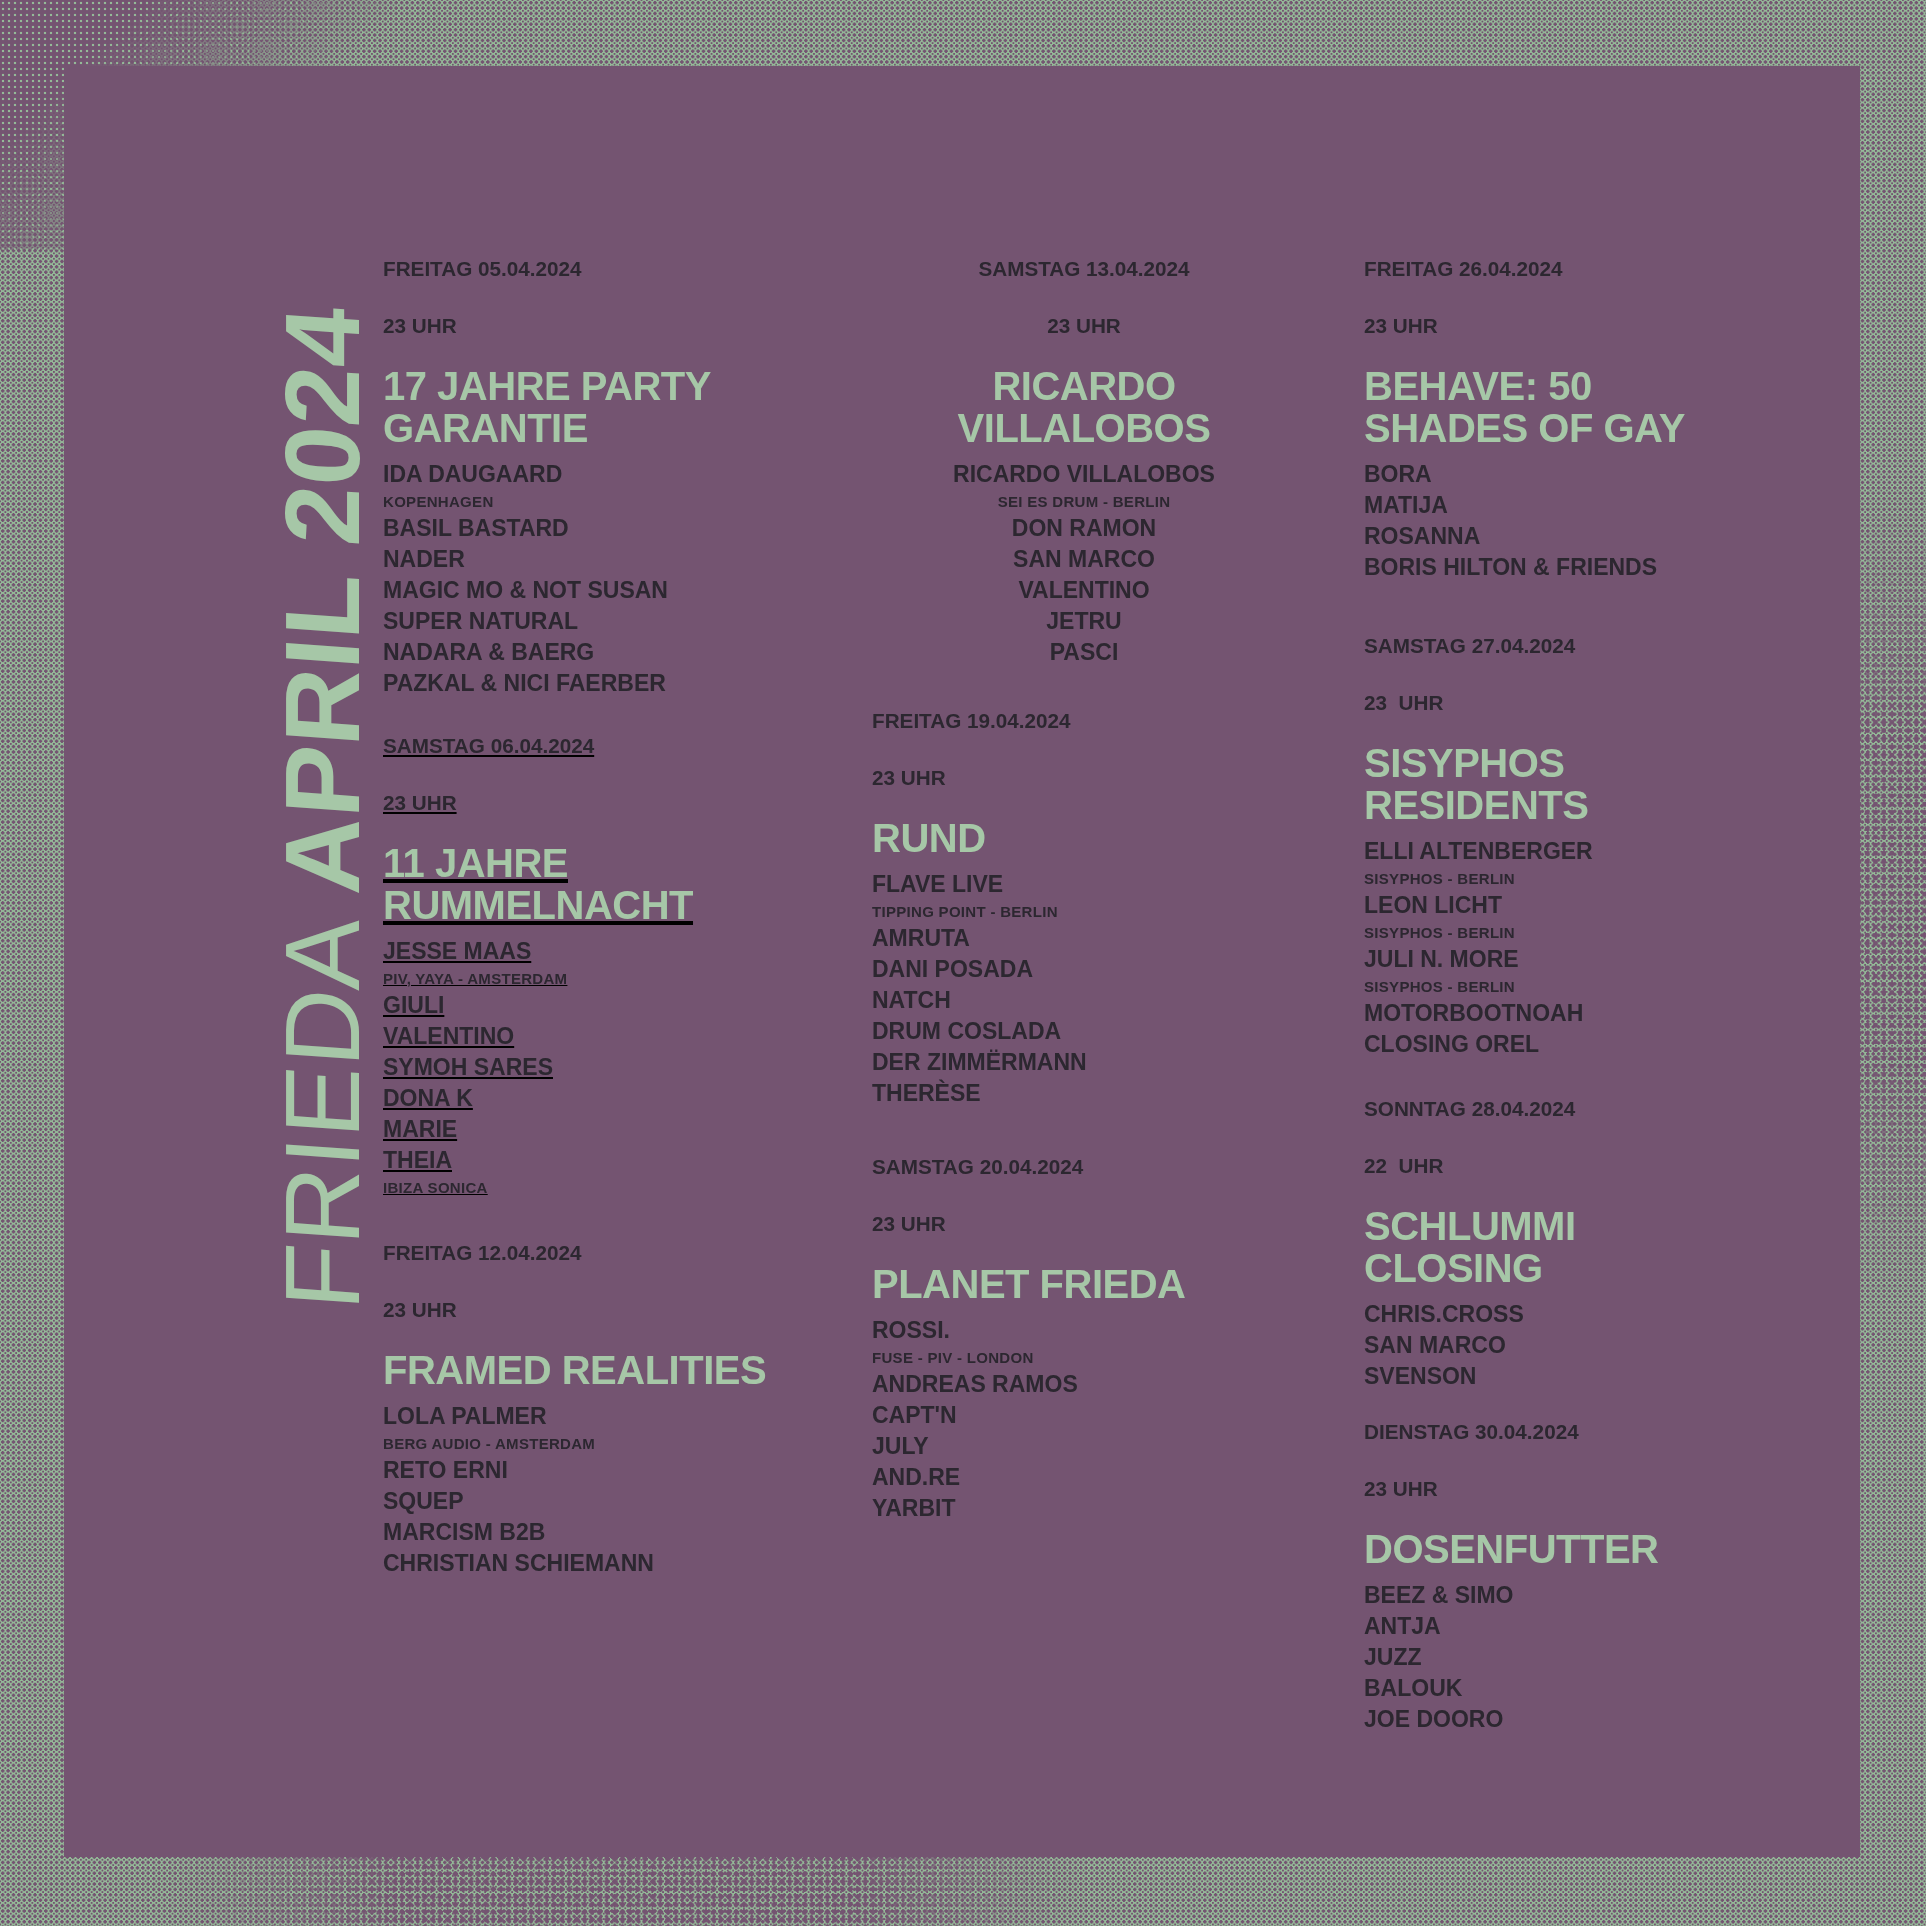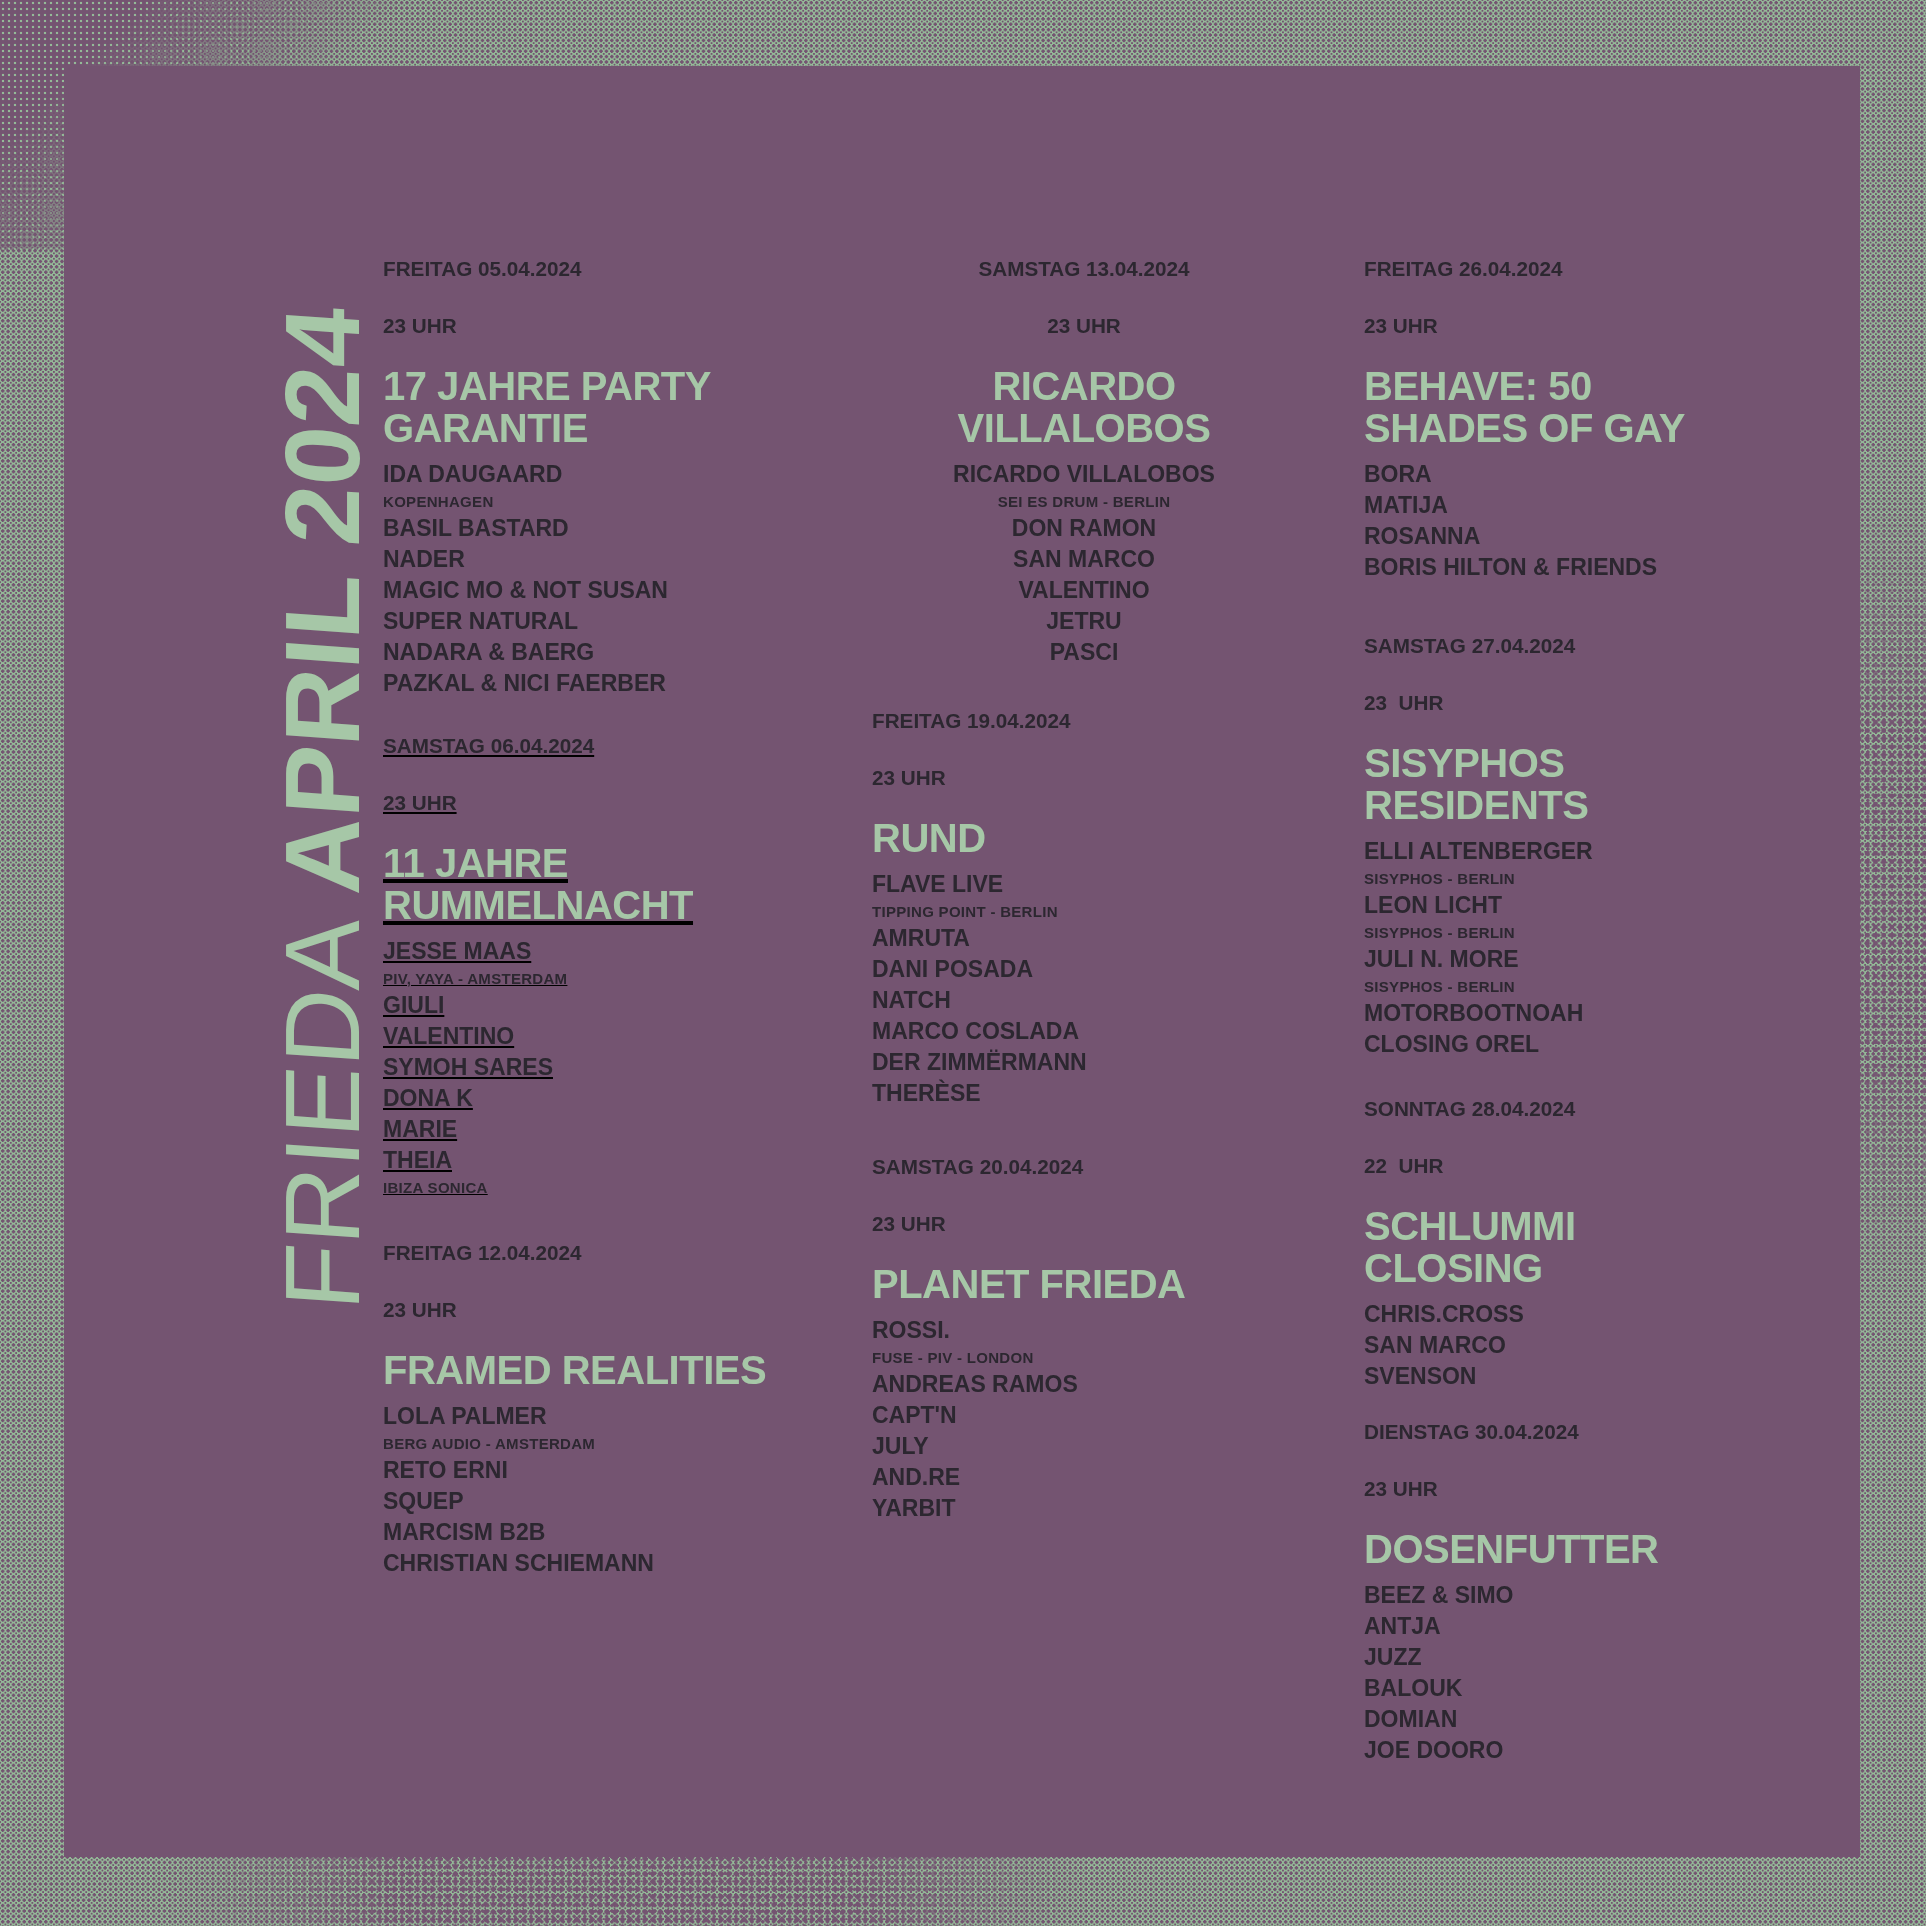--- a/index.html
+++ b/index.html
@@ -269,21 +269,21 @@
     <span class="act-name">DANI POSADA</span>
 
   </div>
 
   <div class="act">
     <span class="act-name">NATCH</span>
 
   </div>
 
   <div class="act">
-    <span class="act-name">MARCO COSLADA</span>
+    <span class="act-name">DRUM COSLADA</span>
 
   </div>
 
   <div class="act">
     <span class="act-name">DER ZIMMËRMANN</span>
 
   </div>
 
   <div class="act">
     <span class="act-name">THERÈSE</span>
@@ -432,24 +432,20 @@
   <div class="act">
     <span class="act-name">JUZZ</span>
 
   </div>
 
   <div class="act">
     <span class="act-name">BALOUK</span>
 
   </div>
 
-  <div class="act">
-    <span class="act-name">DOMIAN</span>
-
-  </div>
 
   <div class="act">
     <span class="act-name">JOE DOORO</span>
 
   </div>
 </div>
   </div>
 </div>
     </div>
 </div>

